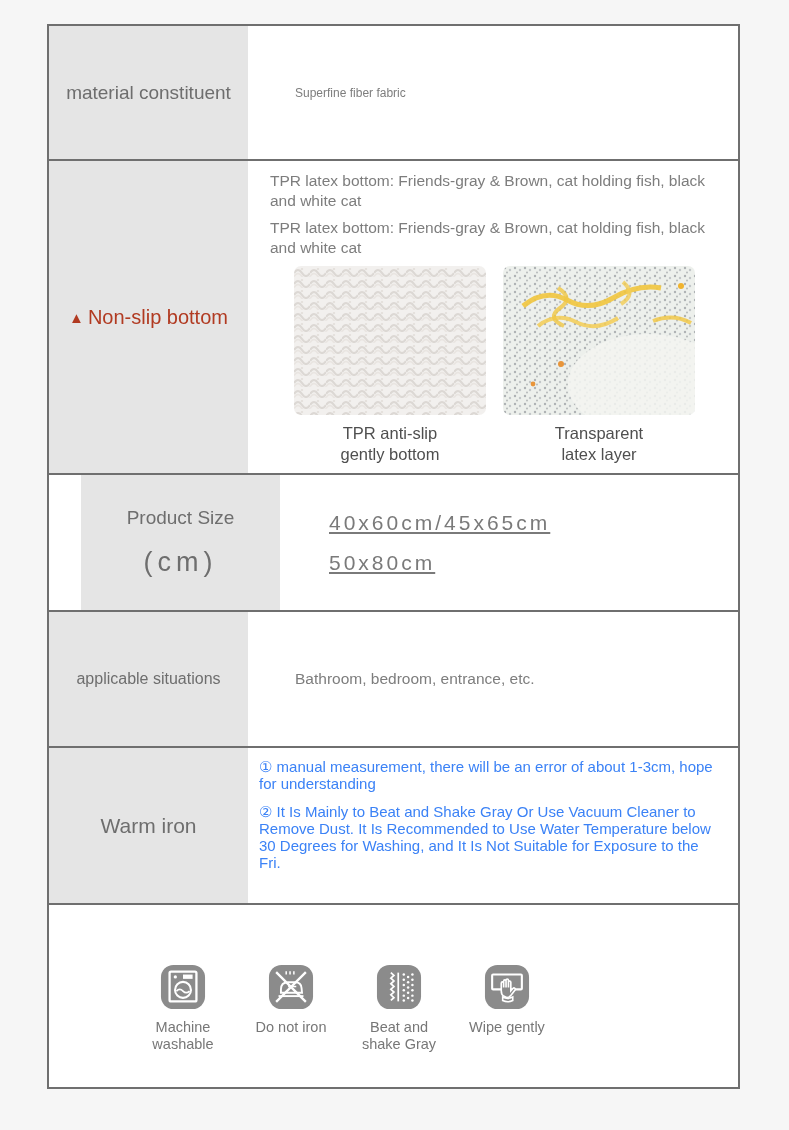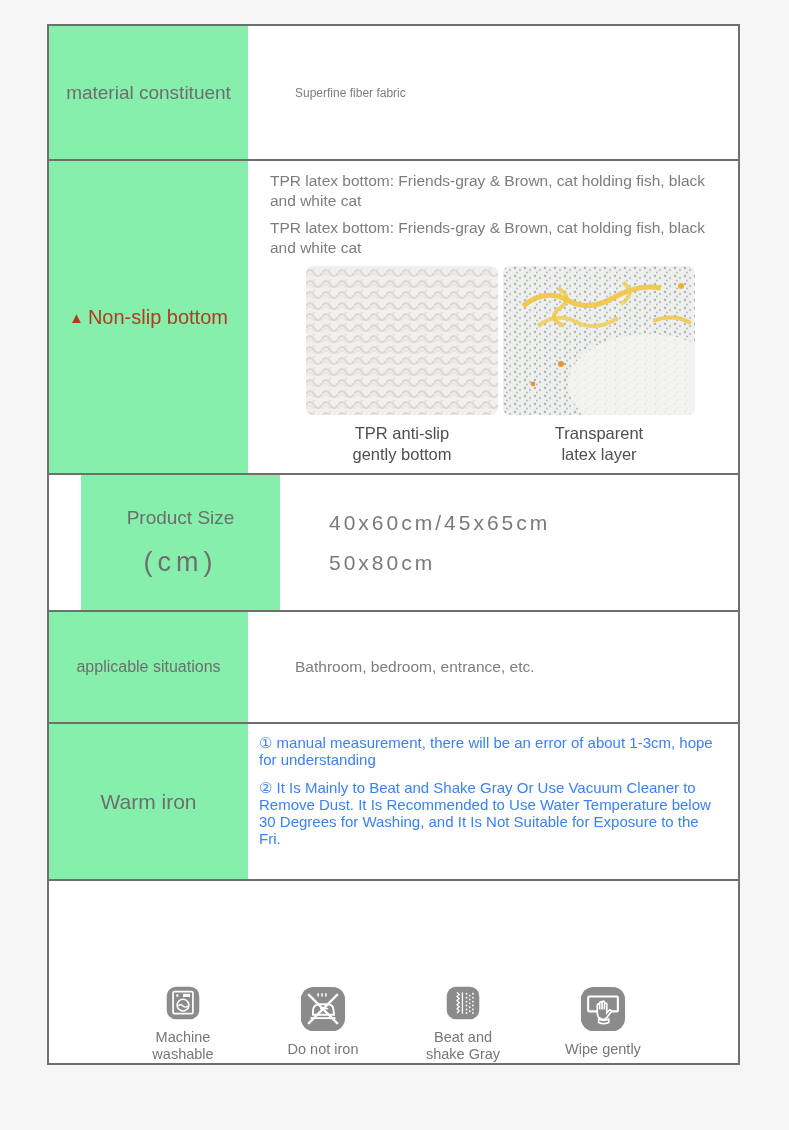--- a/index.html
+++ b/index.html
@@ -5,64 +5,64 @@
   * { margin:0; padding:0; box-sizing:border-box; }
   html,body { width:789px; height:1130px; background:#f6f6f6;
     font-family:"Liberation Sans", sans-serif; }
   .spec-table {
     position:absolute; left:47px; top:24px; width:693px;
     border:2px solid #6f6f6f; background:#ffffff;
   }
   .row { display:flex; border-bottom:2px solid #6f6f6f; }
   .row:last-child { border-bottom:none; }
   .label-cell {
-    width:199px; flex:0 0 199px; background:#86efac;
+    width:199px; flex:0 0 199px; background:#e5e5e5;
     display:flex; flex-direction:column; align-items:center; justify-content:center;
     text-align:center; color:#6e6e6e;
   }
   .content-cell { flex:1; background:#ffffff; color:#7a7a7a; }
 
   
   .row-material { height:135px; }
   .row-material .label-cell { font-size:19px; }
   .row-material .content-cell { display:flex; align-items:center; padding-left:47px; font-size:12px; color:#7d7d7d; }
 
   
   .row-nonslip { height:314px; }
   .nonslip-label { color:#b13a21; font-size:20px; display:flex; align-items:center; gap:4px; }
   .nonslip-label .tri { font-size:15px; }
   .row-nonslip .content-cell { padding:10px 14px 0 22px; }
   .tpr-line { font-size:15.5px; line-height:20px; color:#7d7d7d; margin-bottom:7px; max-width:440px; }
-  .textures { display:flex; gap:5px; margin-left:36px; margin-top:8px; }
+  .textures { display:flex; gap:17px; margin-left:24px; margin-top:8px; }
   .texture-block { width:192px; text-align:center; }
   .texture-block svg.tex { display:block; width:192px; height:149px; }
   .tex-caption { margin-top:8px; font-size:16.5px; line-height:21px; color:#4f4f4f; }
 
   
   .row-size { height:137px; }
   .row-size .label-cell { gap:18px;margin-left:32px; }
   .size-label-1 { font-size:19px; color:#6e6e6e; }
   .size-label-2 { font-size:27px; letter-spacing:5px; color:#6e6e6e; }
-  .row-size .content-cell { display:flex; flex-direction:column; justify-content:center; gap:16px; padding-left:49px; }
+  .row-size .content-cell { display:flex; flex-direction:column; justify-content:center; gap:16px; padding-left:49px;text-decoration:underline; }
   .size-value { font-size:21px; letter-spacing:3px; color:#7a7a7a; }
 
   
-  .row-situations { height:112px; }
+  .row-situations { height:136px; }
   .row-situations .label-cell { font-size:16px; }
   .row-situations .content-cell { display:flex; align-items:center; padding-left:47px; font-size:15.5px; color:#7d7d7d; }
 
   
   .row-tips { height:157px; }
   .row-tips .label-cell { font-size:21px; }
   .row-tips .content-cell { padding:10px 14px 0 11px; }
   .tip { font-size:15px; line-height:17px; color:#3b82f6; margin-bottom:11px; }
 
   
   .row-care { height:182px; }
-  .care-cell { flex:1; background:#fff; display:flex; padding:59px 0 0 86px; gap:44px;margin-top:46px; }
+  .care-cell { flex:1; background:#fff; display:flex; padding:59px 0 0 86px; gap:12px; }
   .care-item { width:96px; display:flex; flex-direction:column; align-items:center; }
   .care-item svg { width:46px; height:46px; }
   .care-label { margin-top:9px; font-size:14.5px; line-height:17px; color:#777777; text-align:center; }
 </style>
 </head>
 <body>
 
 <div class="spec-table">
 
   <div class="row row-material">

